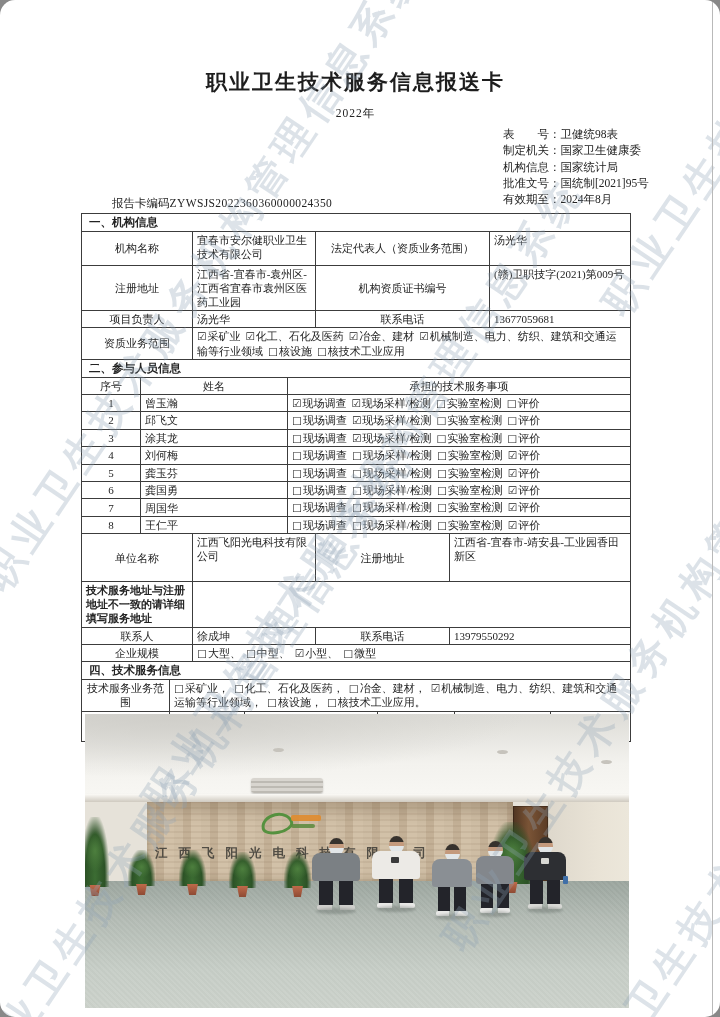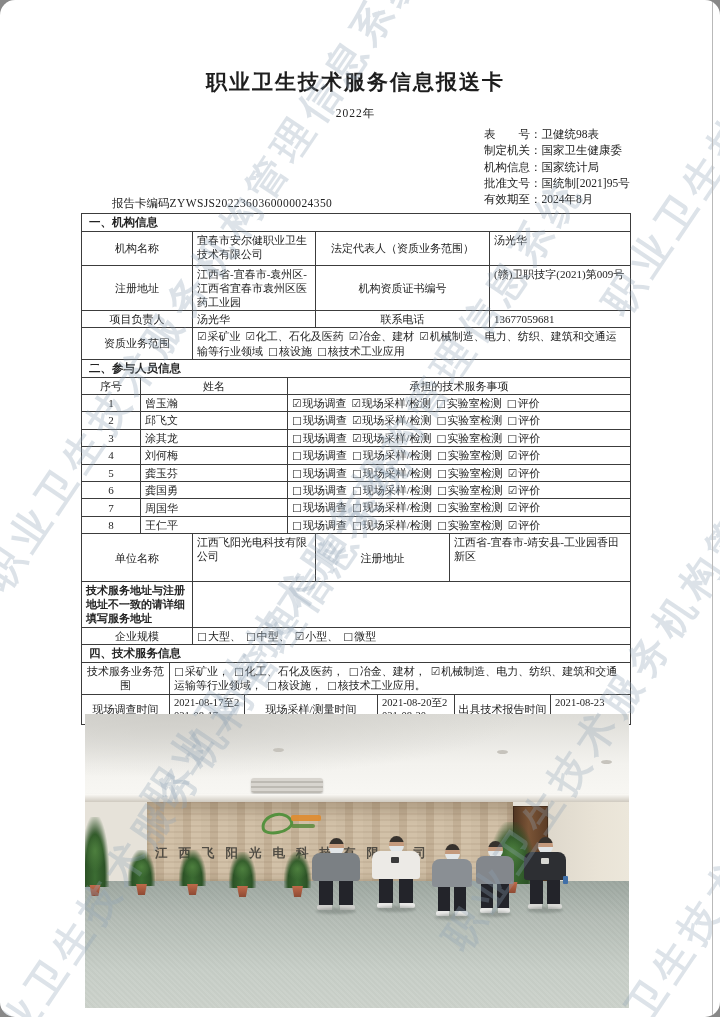--- a/index.html
+++ b/index.html
@@ -4,21 +4,21 @@
 <style>
   html,body{margin:0;padding:0;background:#888;}
   .page{position:relative;width:720px;height:1017px;background:#ffffff;overflow:hidden;
         font-family:"Liberation Serif","DejaVu Serif",serif;color:#232323;border-radius:15px;}
   
   .doc-title{position:absolute;left:81px;top:68px;width:549px;text-align:center;
              font-size:21px;font-weight:bold;letter-spacing:2px;color:#1e1e1e;}
   .doc-year{position:absolute;left:81px;top:106px;width:549px;text-align:center;
             font-size:11.5px;letter-spacing:1px;}
   .meta{position:absolute;left:484px;top:126px;font-size:11.5px;line-height:16.3px;}
-  .meta .mlab{display:inline-block;}
+  .meta .mlab{display:inline-block;margin-left:19px;}
   .report-code{position:absolute;left:112px;top:196px;font-size:11.5px;}
   .report-code .code{letter-spacing:.4px;}
   
   .tablewrap{position:absolute;left:81px;top:213px;width:549px;}
   table.t{width:549px;border-collapse:collapse;table-layout:fixed;}
   table.t + table.t{margin-top:-1px;}
   .t td{border:1px solid #3c3c3c;font-size:11px;line-height:1.28;padding:1px 4px;
         vertical-align:middle;overflow:hidden;}
   .t td.sec{font-weight:bold;text-align:left;padding-left:7px;font-size:11.5px;}
   .t td.lab{text-align:center;font-weight:normal;padding:1px 2px;margin-left:16px;}
@@ -218,20 +218,26 @@
       <tr class="rh48">
         <td class="lab">单位名称</td>
         <td class="val top">江西飞阳光电科技有限公司</td>
         <td class="lab">注册地址</td>
         <td class="val top">江西省-宜春市-靖安县-工业园香田新区</td>
       </tr>
       <tr class="rh44">
         <td class="lab-left">技术服务地址与注册地址不一致的请详细填写服务地址</td>
         <td class="val top" colspan="3"></td>
       </tr>
+      <tr class="rh17">
+        <td class="lab">联系人</td>
+        <td class="val">徐成坤</td>
+        <td class="lab">联系电话</td>
+        <td class="val">13979550292</td>
+      </tr>
       <tr class="rh16">
         <td class="lab">企业规模</td>
         <td class="val" colspan="3"><span class="cbi"><span class="bx">□</span>大型、</span><span class="cbi"><span class="bx">□</span>中型、</span><span class="cbi"><span class="bx">☑</span>小型、</span><span class="cbi"><span class="bx">□</span>微型</span></td>
       </tr>
     </tbody>
       </table>
 
     <table class="t">
       <colgroup>
           <col style="width:88px">

